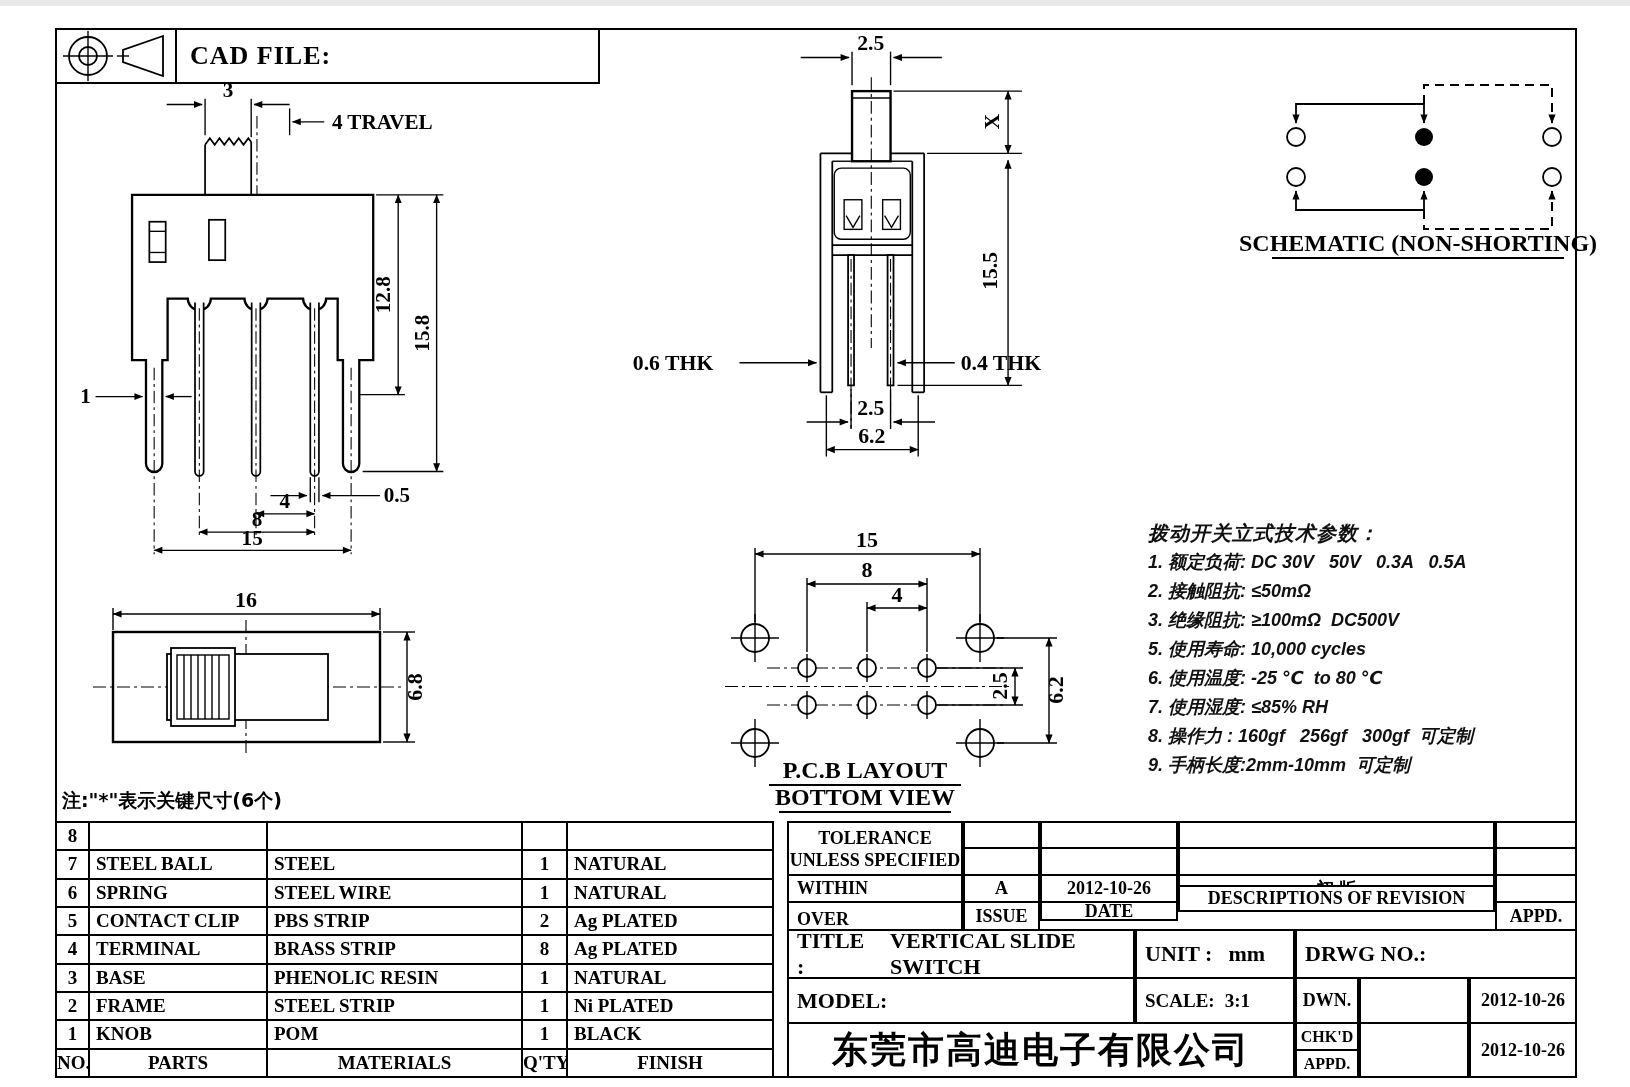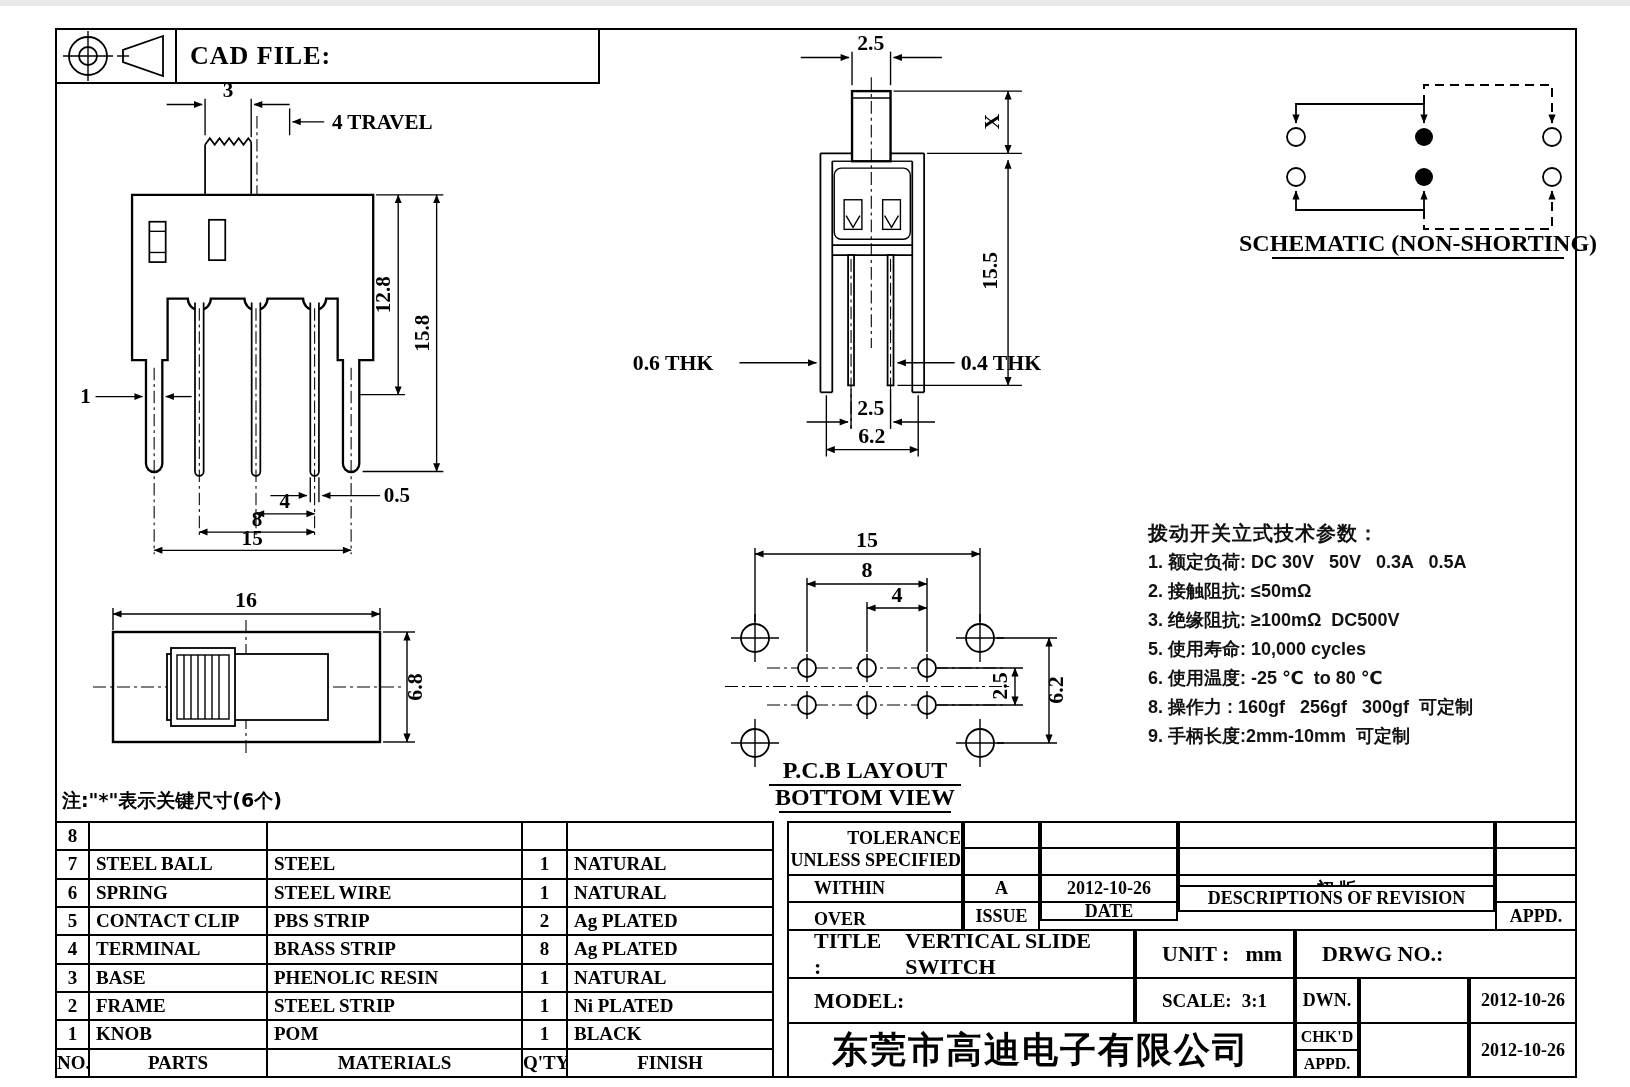--- a/index.html
+++ b/index.html
@@ -17,34 +17,34 @@
   svg *{vector-effect:none;}
   .ol{stroke:#000;stroke-width:2.4;fill:#fff;stroke-linejoin:miter;}
   .ol15{stroke:#000;stroke-width:1.8;fill:#fff;}
   .ln{stroke:#000;stroke-width:1.8;fill:none;}
   .dl{stroke:#000;stroke-width:1.4;fill:none;}
   .cl{stroke:#000;stroke-width:1.1;fill:none;stroke-dasharray:13 4 3 4;}
   .dash{stroke:#000;stroke-width:2;fill:none;stroke-dasharray:9 6;}
   .dim{font:bold 22px "Liberation Serif",serif;fill:#000;}
   .cap{font:bold 24px "Liberation Serif",serif;fill:#000;}
   .params{position:absolute;left:1148px;top:512px;width:424px;
-          font-family:"Liberation Sans","DejaVu Sans",sans-serif;font-weight:bold;color:#111;}
+          font-family:"Liberation Sans","DejaVu Sans",sans-serif;font-weight:bold;color:#111;font-style:italic;}
   .params .ptitle{font-size:20px;line-height:30px;letter-spacing:1px;}
   .params .pitem{font-size:18px;line-height:29px;white-space:pre;}
   .note{position:absolute;left:62px;top:782px;font:bold 19px "DejaVu Sans",sans-serif;}
   .tblwrap{position:absolute;left:55px;top:815px;width:1522px;height:257px;}
   table.parts{border-collapse:collapse;table-layout:fixed;width:717px;height:257px;}
   table.parts td{border:2px solid #000;font:bold 19px "Liberation Serif",serif;
                  padding:0 0 0 6px;overflow:hidden;white-space:nowrap;}
   table.parts td.c{text-align:center;padding:0;}
   .cell{position:absolute;border:2px solid #000;box-sizing:border-box;background:#fff;
         display:flex;align-items:center;font:bold 18px "Liberation Serif",serif;overflow:hidden;}
   .cell.c{justify-content:center;}
-  .cell.l{padding-left:25px;}
-  .cell.col{flex-direction:column;justify-content:center;line-height:22px;align-items:flex-end;}
+  .cell.l{padding-left:8px;}
+  .cell.col{flex-direction:column;justify-content:center;line-height:22px;}
   .big{font-size:22px;}
   .company{font:bold 36px "Liberation Sans","DejaVu Sans",sans-serif;letter-spacing:2px;}
 </style>
 </head>
 <body>
 
 <div class="page">
 
   <svg width="0" height="0" style="position:absolute">
     <defs>
@@ -302,20 +302,21 @@
     <line x1="74" y1="286" x2="246" y2="286" class="ln"></line>
   </svg>
 
   <div class="params">
     <div class="ptitle">拨动开关立式技术参数：</div>
     <div class="pitem">1. 额定负荷: DC 30V   50V   0.3A   0.5A</div>
     <div class="pitem">2. 接触阻抗: ≤50mΩ</div>
     <div class="pitem">3. 绝缘阻抗: ≥100mΩ  DC500V</div>
     <div class="pitem">5. 使用寿命: 10,000 cycles</div>
     <div class="pitem">6. 使用温度: -25 ℃  to 80 ℃</div>
+    <div class="pitem">7. 使用湿度: ≤85% RH</div>
     <div class="pitem">8. 操作力 : 160gf   256gf   300gf  可定制</div>
     <div class="pitem">9. 手柄长度:2mm-10mm  可定制</div>
   </div>
 
   <div class="note">注:"*"表示关键尺寸(6个)</div>
 
   <div class="tblwrap">
 
     <table class="parts abs" style="left:0;top:0">
       <colgroup>

